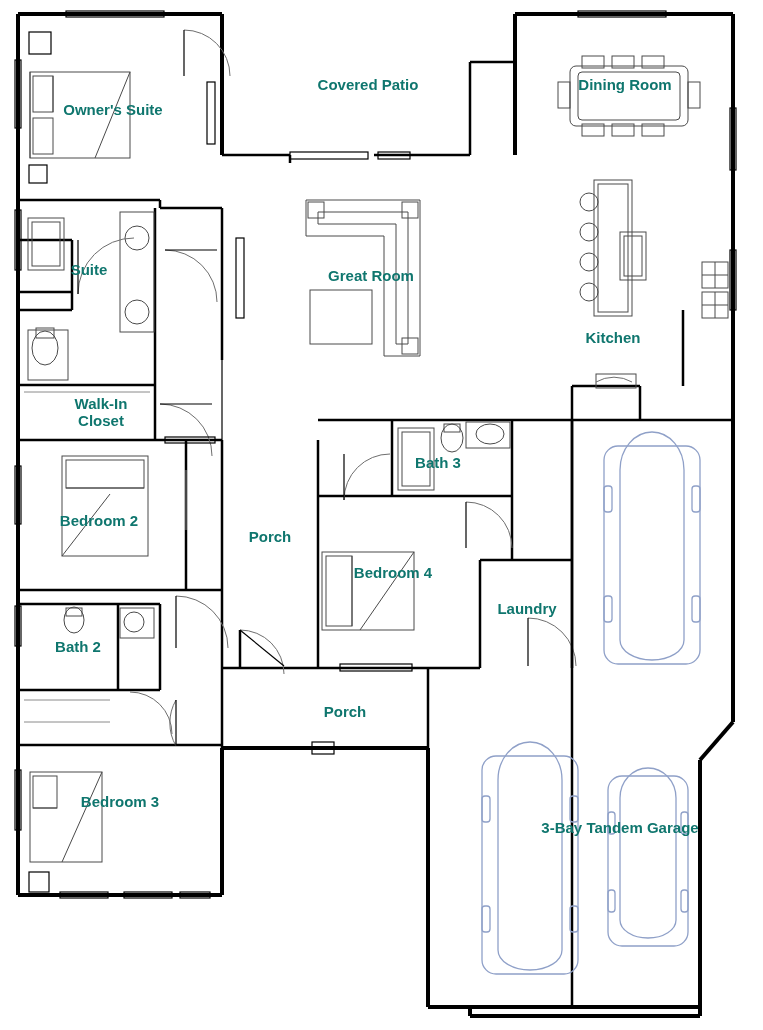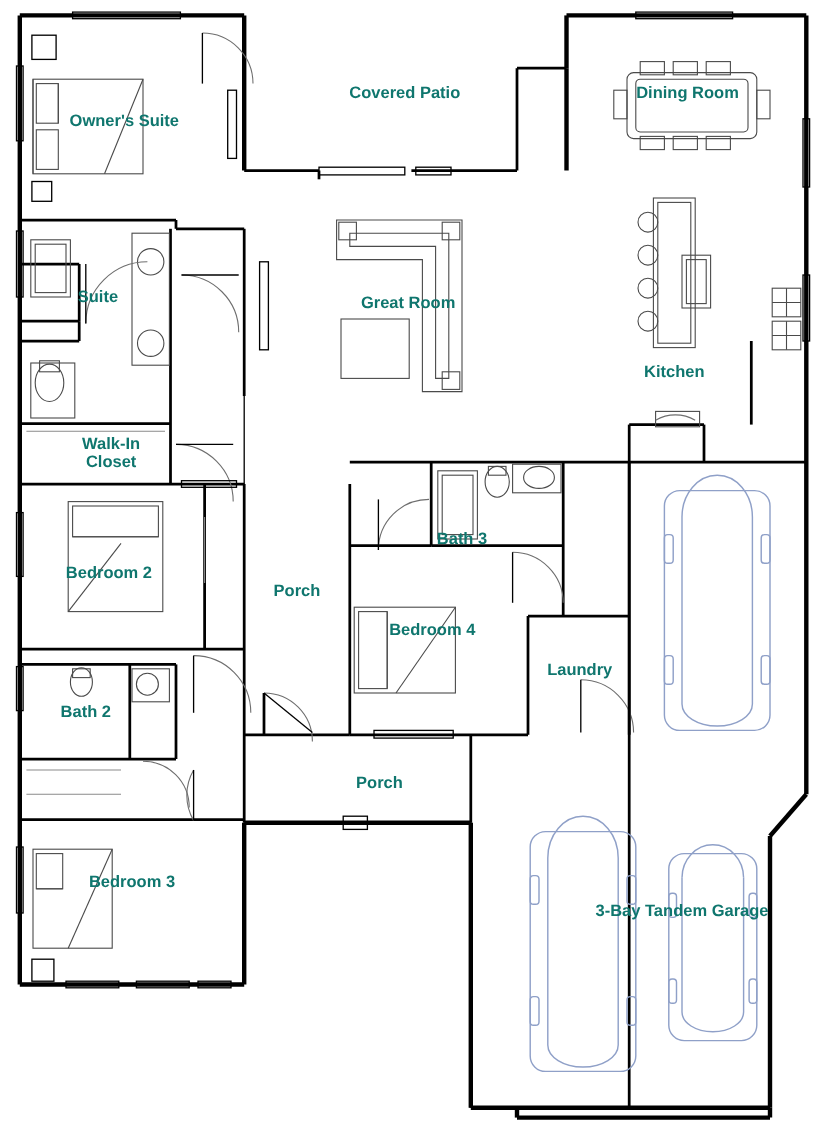--- a/index.html
+++ b/index.html
@@ -362,21 +362,21 @@
   </svg>
 
   <div class="room-label" style="left:113px; top:110px;">Owner's Suite</div>
   <div class="room-label" style="left:368px; top:85px;">Covered Patio</div>
   <div class="room-label" style="left:625px; top:85px;">Dining Room</div>
   <div class="room-label" style="left:89px; top:270px;">Suite</div>
   <div class="room-label" style="left:371px; top:276px;">Great Room</div>
   <div class="room-label" style="left:613px; top:338px;">Kitchen</div>
   <div class="room-label" style="left:88px; top:412px;margin-left:13px;">Walk-In
 Closet</div>
-  <div class="room-label" style="left:420px; top:463px;margin-top:27px;">Bath 3</div>
+  <div class="room-label" style="left:438px; top:463px;">Bath 3</div>
   <div class="room-label" style="left:99px; top:521px;">Bedroom 2</div>
   <div class="room-label" style="left:270px; top:537px;">Porch</div>
   <div class="room-label" style="left:393px; top:573px;">Bedroom 4</div>
   <div class="room-label" style="left:527px; top:609px;">Laundry</div>
   <div class="room-label" style="left:78px; top:647px;">Bath 2</div>
   <div class="room-label" style="left:323px; top:712px;padding-left:44px;">Porch</div>
   <div class="room-label" style="left:120px; top:802px;">Bedroom 3</div>
   <div class="room-label" style="left:592px; top:828px;margin-left:28px;">3-Bay Tandem Garage</div>
 
 </div>

